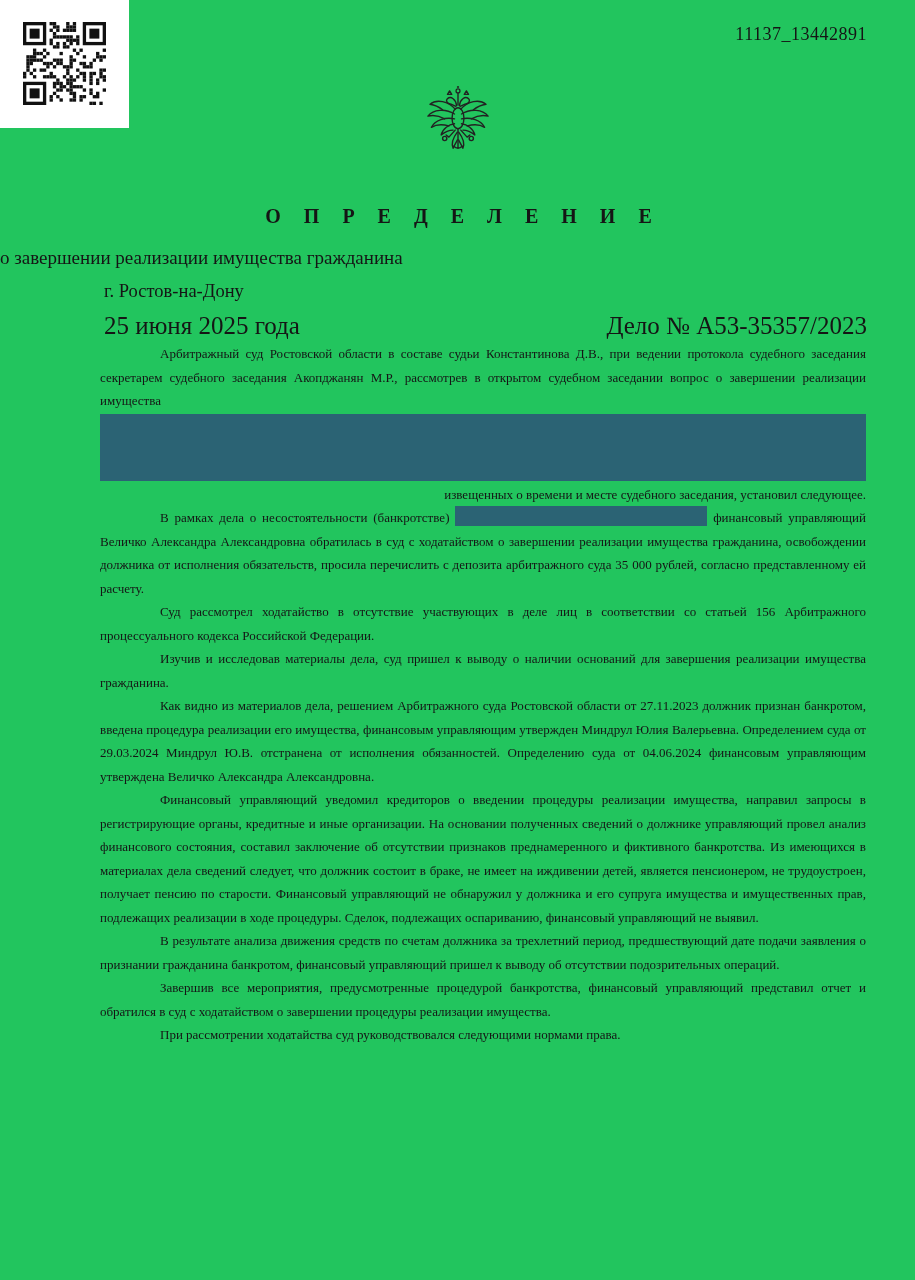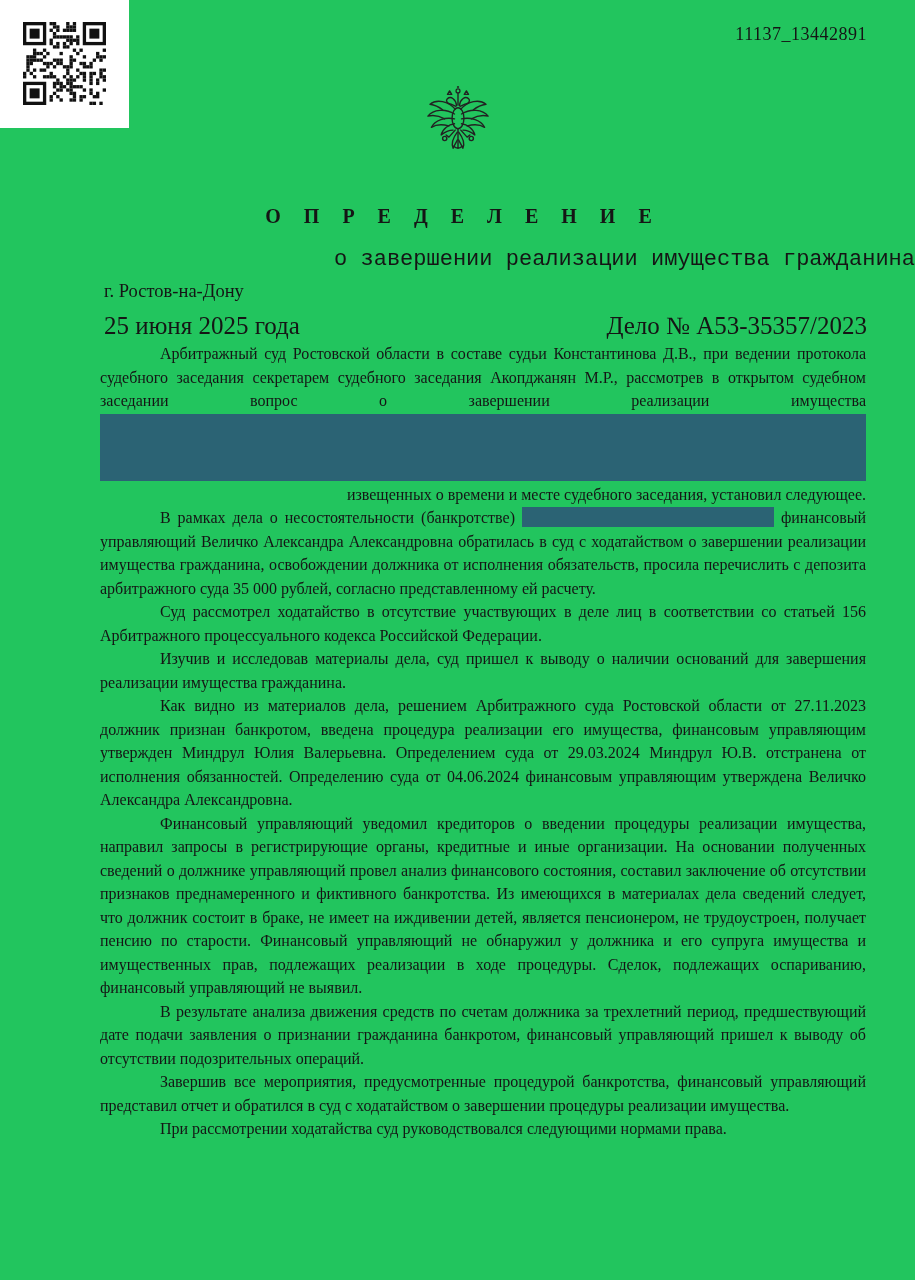--- a/index.html
+++ b/index.html
@@ -8,26 +8,26 @@
     background:#f7f4f5;color:#151515;overflow:hidden;
     font-family:"Liberation Serif","DejaVu Serif",serif;
   }
   .qr-patch{position:absolute;top:0;left:0;width:129px;height:128px;background:#ffffff;}
   .qr-patch svg{position:absolute;top:22px;left:23px;width:83px;height:83px;}
   .doc-id{position:absolute;top:24px;right:48px;font-size:18px;letter-spacing:.5px;}
   .emblem{position:absolute;top:80px;left:0;width:100%;display:flex;justify-content:center;}
   .emblem svg{width:70px;height:82px;}
   .court-name{position:absolute;top:171px;left:0;width:100%;text-align:center;font-weight:bold;font-size:22px;letter-spacing:.4px;}
   .doc-type{position:absolute;top:205px;left:1px;width:100%;text-align:center;font-weight:bold;font-size:20px;letter-spacing:9px;text-indent:9px;}
-  .subtitle{position:absolute;top:247px;left:0;width:100%;text-align:right;font-size:22px;font-family:Liberation Mono, monospace;}
+  .subtitle{position:absolute;top:247px;left:0;width:100%;text-align:left;font-size:19px;}
   .city{position:absolute;top:281px;left:104px;font-size:18.5px;}
   .meta-row{position:absolute;top:312px;left:104px;right:48px;display:flex;justify-content:space-between;font-size:25px;}
   .body{
     position:absolute;top:342px;left:100px;right:49px;
-    font-size:16px;line-height:23.5px;text-align:justify;
+    font-size:13px;line-height:23.5px;text-align:justify;
   }
   .para{text-indent:60px;}
   .justify-last{text-align-last:justify;}
   .no-indent{text-indent:0;text-align:right;}
   .redaction-block{height:67px;margin:1px 0 2px 0;}
   .redaction-inline{display:inline-block;width:252px;height:20px;vertical-align:-4px;}
 </style>
 </head>
 <body>
 

